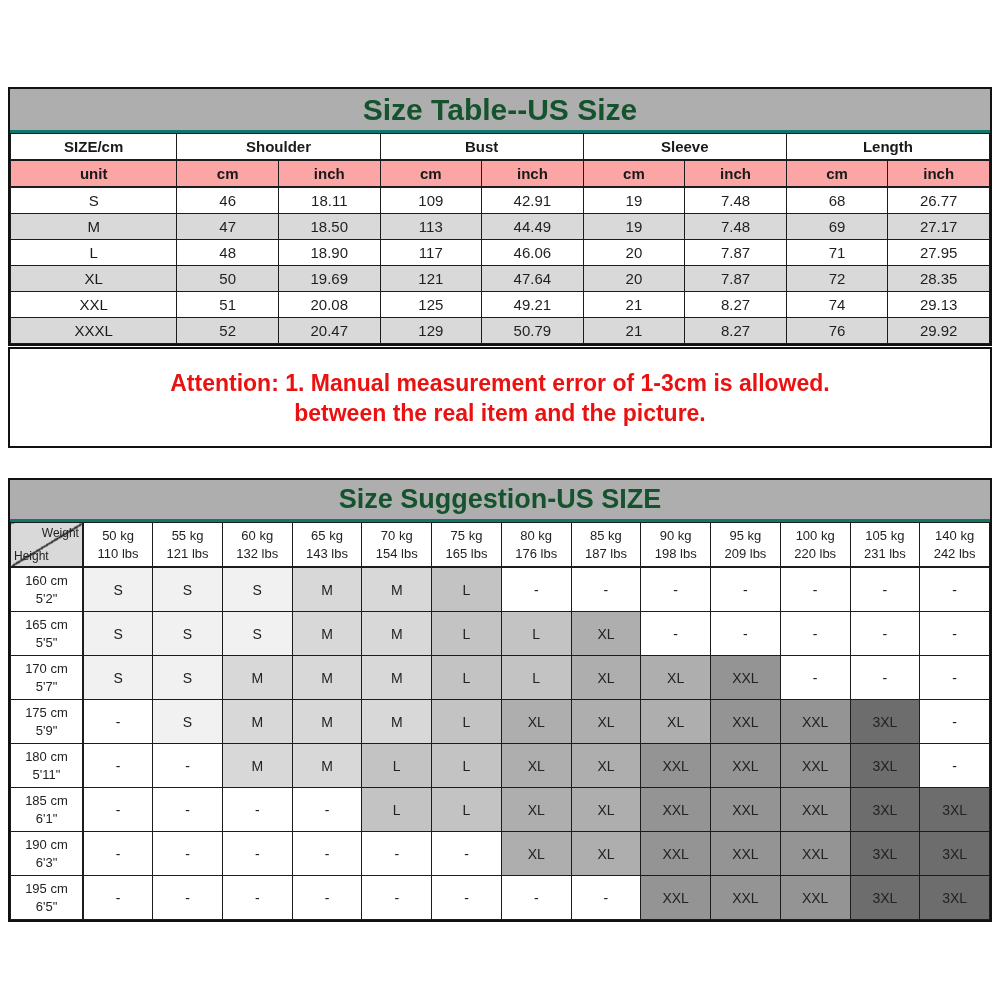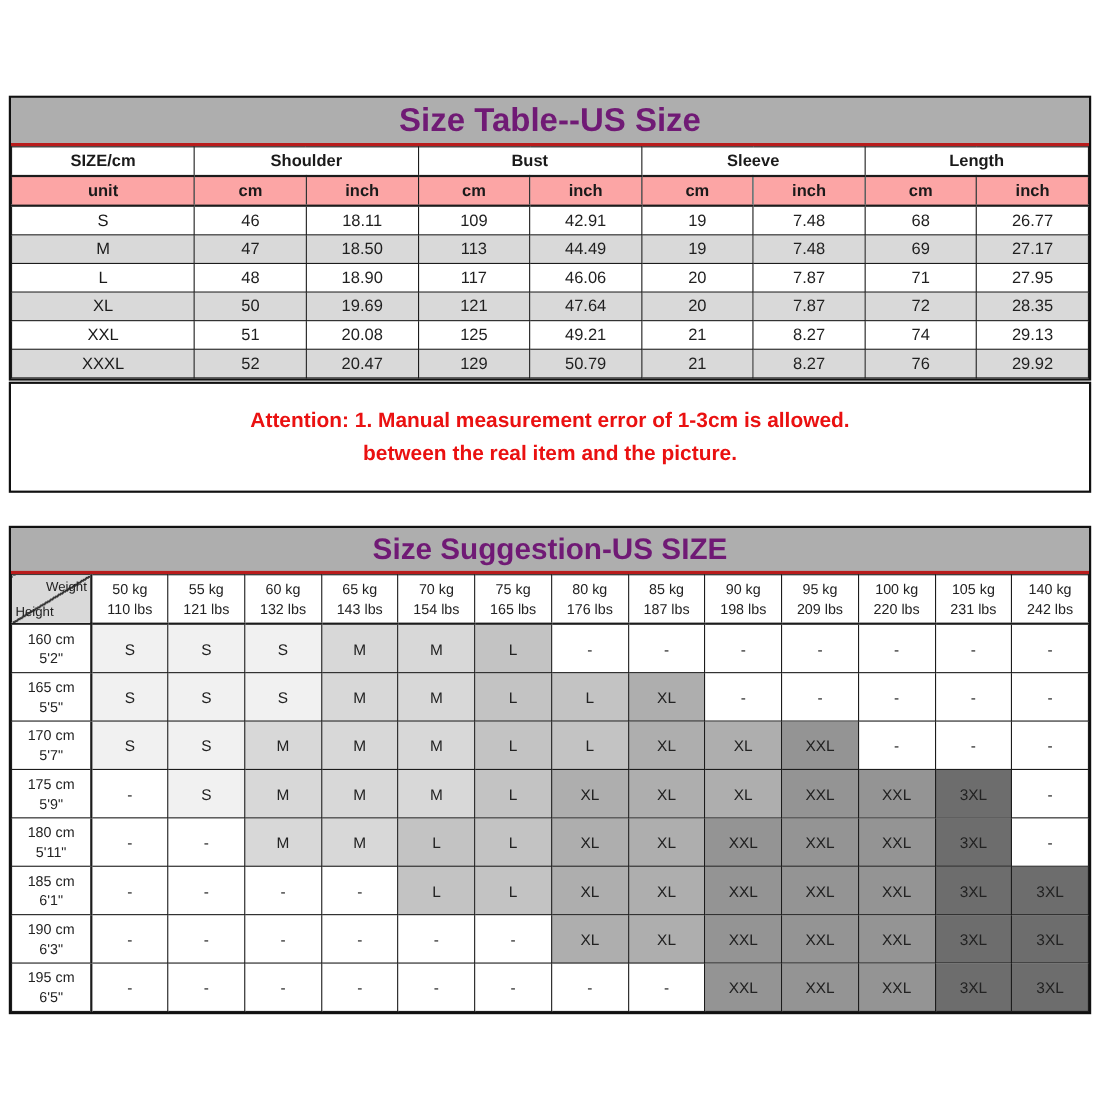--- a/index.html
+++ b/index.html
@@ -8,24 +8,24 @@
     width: 1000px;
     height: 1000px;
     background: #ffffff;
     font-family: "Liberation Sans", sans-serif;
     color: #1a1a1a;
     overflow: hidden;
   }
   .section { position: absolute; left: 8px; width: 980px; border: 2px solid #111; background:#fff; }
   .band {
     background: #aeaeae;
-    border-bottom: 3px solid #b91c1c;
+    border-bottom: 3px solid #0f766e;
     text-align: center;
     font-weight: bold;
-    color: #701a75;
+    color: #14532d;
   }
   .band.t1 { font-size: 30px; line-height: 41px; height: 41px; }
   .band.t2 { font-size: 27px; line-height: 39px; height: 39px; }
 
   table { border-collapse: collapse; width: 100%; table-layout: fixed; }
   th, td {
     border: 1px solid #1c1c1c;
     text-align: center;
     vertical-align: middle;
     padding: 0;
@@ -39,21 +39,21 @@
   #size-table .row-alt { background: #d9d9d9; }
   #size-table .size-name { font-weight: normal; }
   #size-table td { font-weight: normal; color: #1f1f1f; }
 
   
   .attention {
     position: absolute; left: 8px; top: 347px; width: 980px; height: 97px;
     border: 2px solid #111;
     background: #ffffff;
     display: flex; flex-direction: column; justify-content: center; align-items: center;
-    font-weight: bold; font-size: 19px; line-height: 30px; text-align: center;
+    font-weight: bold; font-size: 23px; line-height: 30px; text-align: center;
   }
 
   
   #suggest-table th, #suggest-table td { font-size: 13px; font-weight: normal; color: #222; }
   #suggest-table .wt-hdr { height: 43px; background: #ffffff; border-bottom-width: 2px; line-height: 18px; }
   #suggest-table .ht-cell { background: #ffffff; line-height: 18px; border-right-width: 2px; }
   #suggest-table td.val { height: 43px; font-size: 14px; }
   .corner {
     position: relative; height: 43px;
     background: #d9d9d9 linear-gradient(to bottom right,

